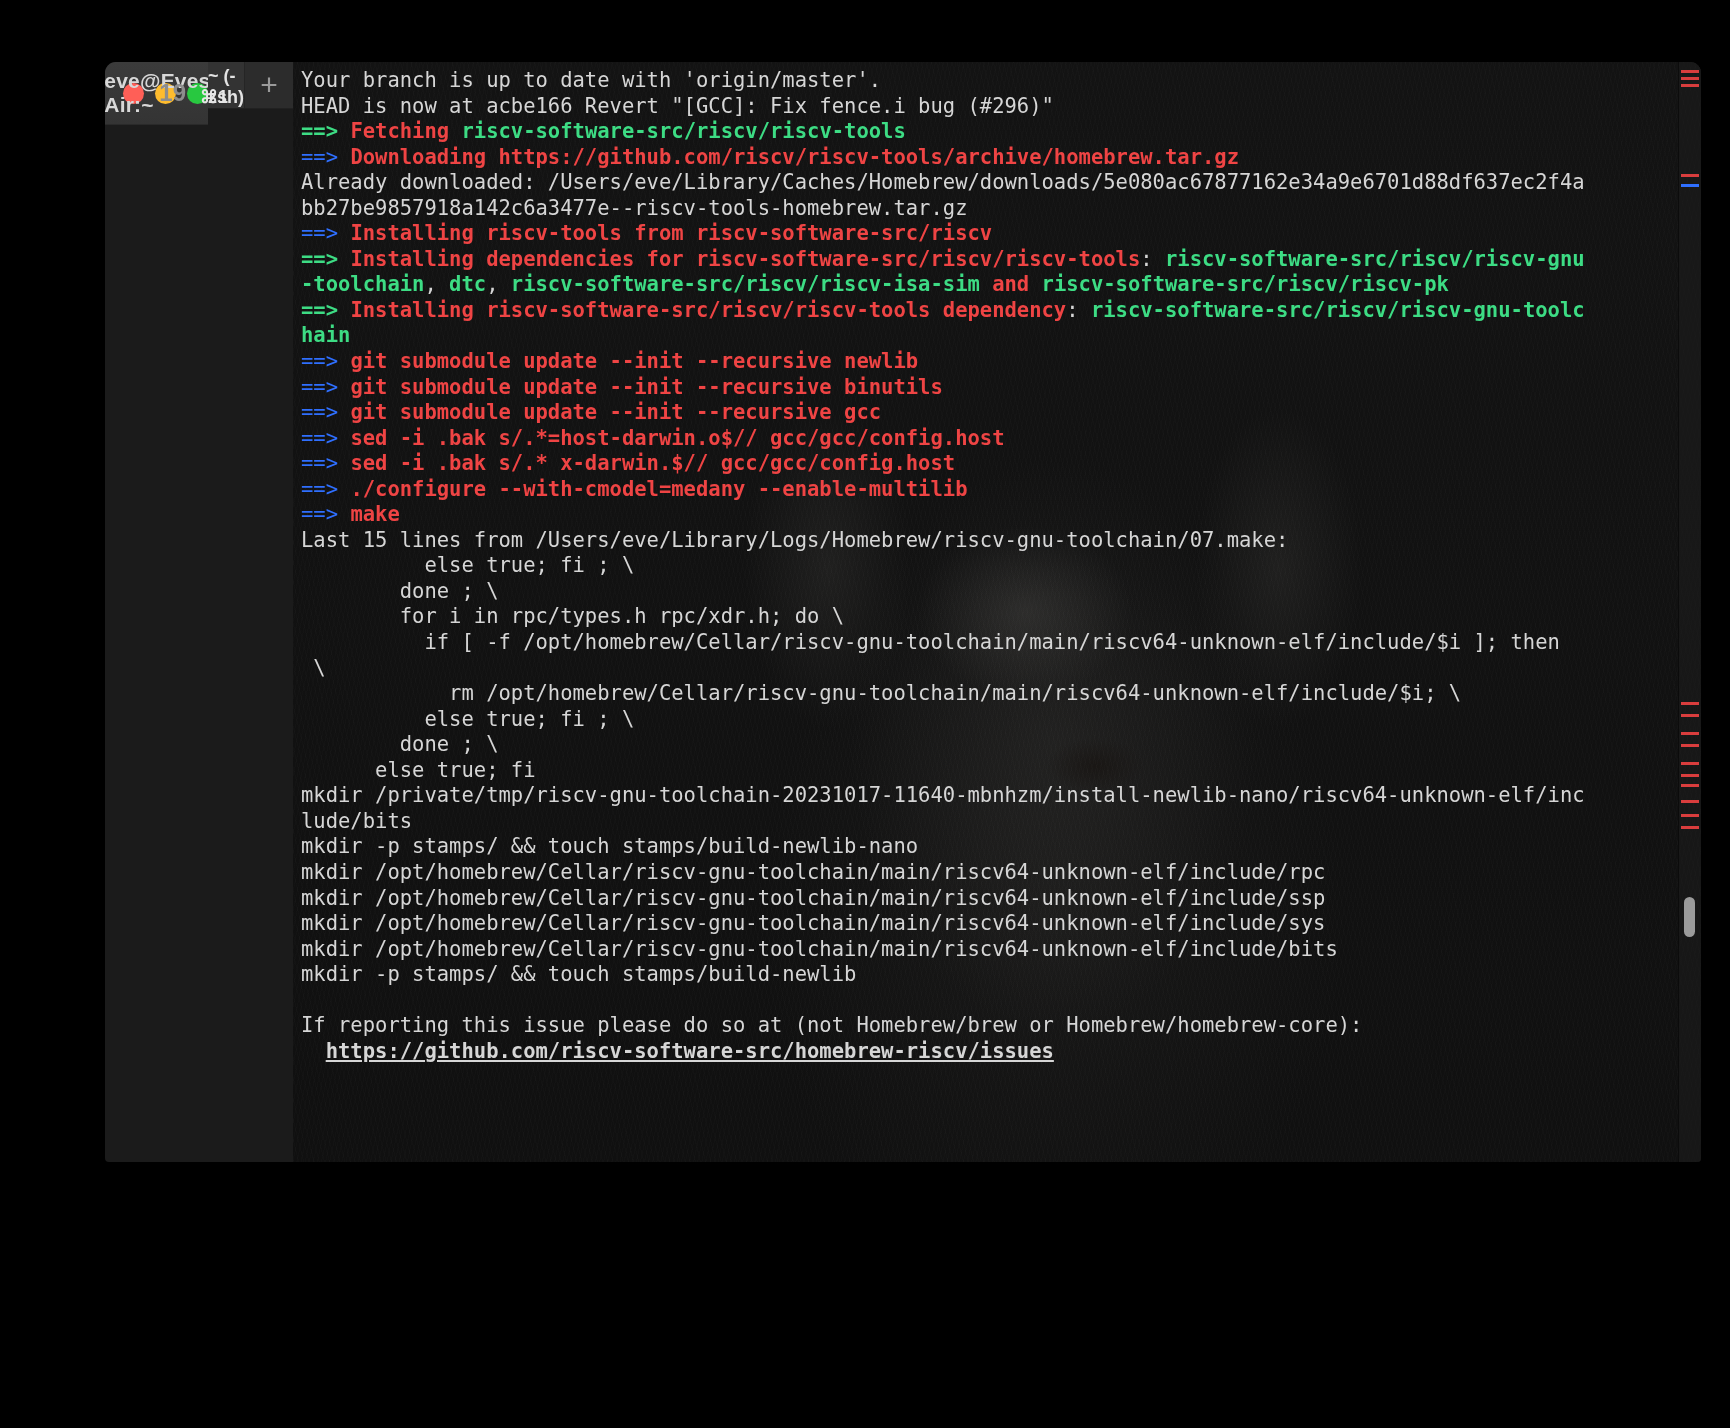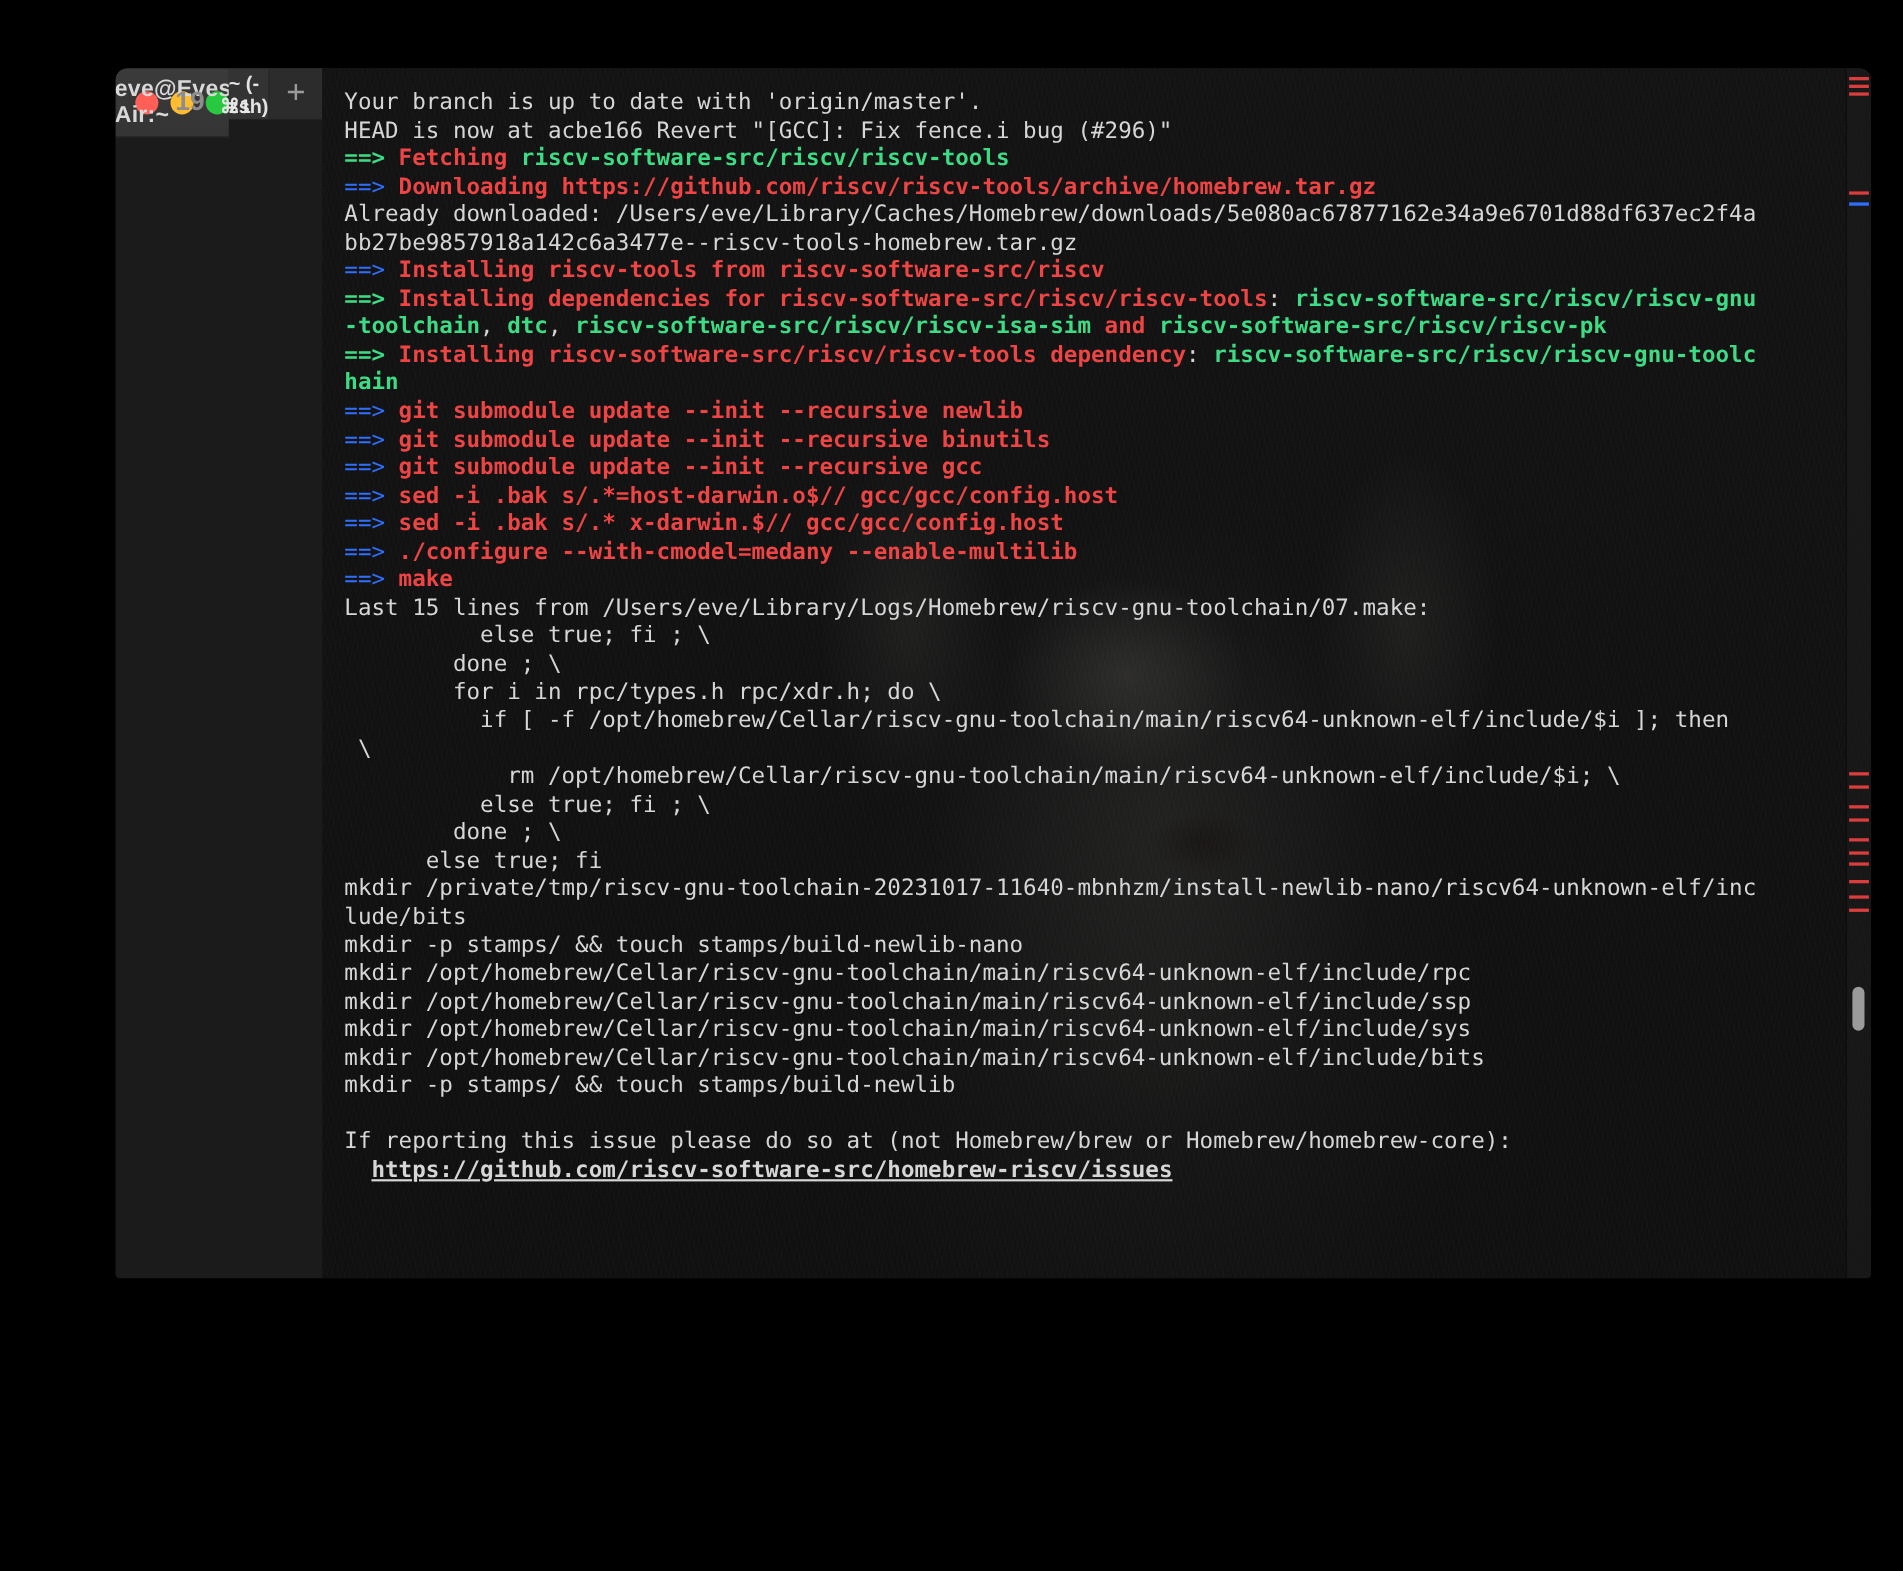--- a/index.html
+++ b/index.html
@@ -159,21 +159,21 @@
 
   .term-scroll {
     position: absolute;
     inset: 0;
     padding: 6px 0 0 4px;
     overflow: hidden;
   }
 
   .term-text {
     position: relative;
-    margin: 12px;
+    margin: 0;
     padding: 0 26px 0 4px;
     color: #d6d6d6;
     font-family: "DejaVu Sans Mono", monospace;
     font-size: 20.5px;
     line-height: 25.55px;
     white-space: pre;
     letter-spacing: 0px;
   }
   .term-text .ln { display: block; min-height: 25.55px; }
   .c-blue   { color: #2f6fff; }

